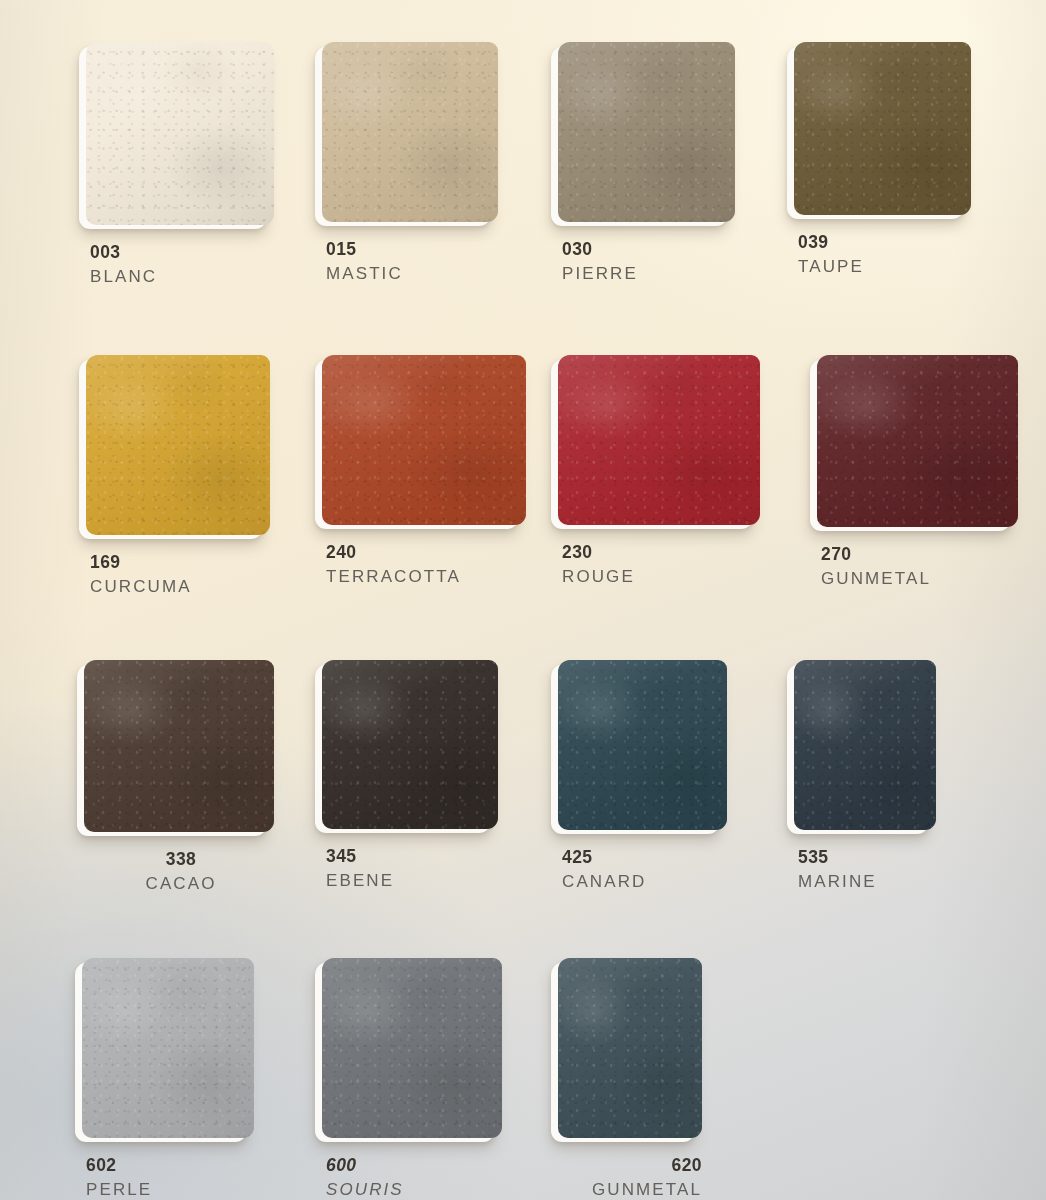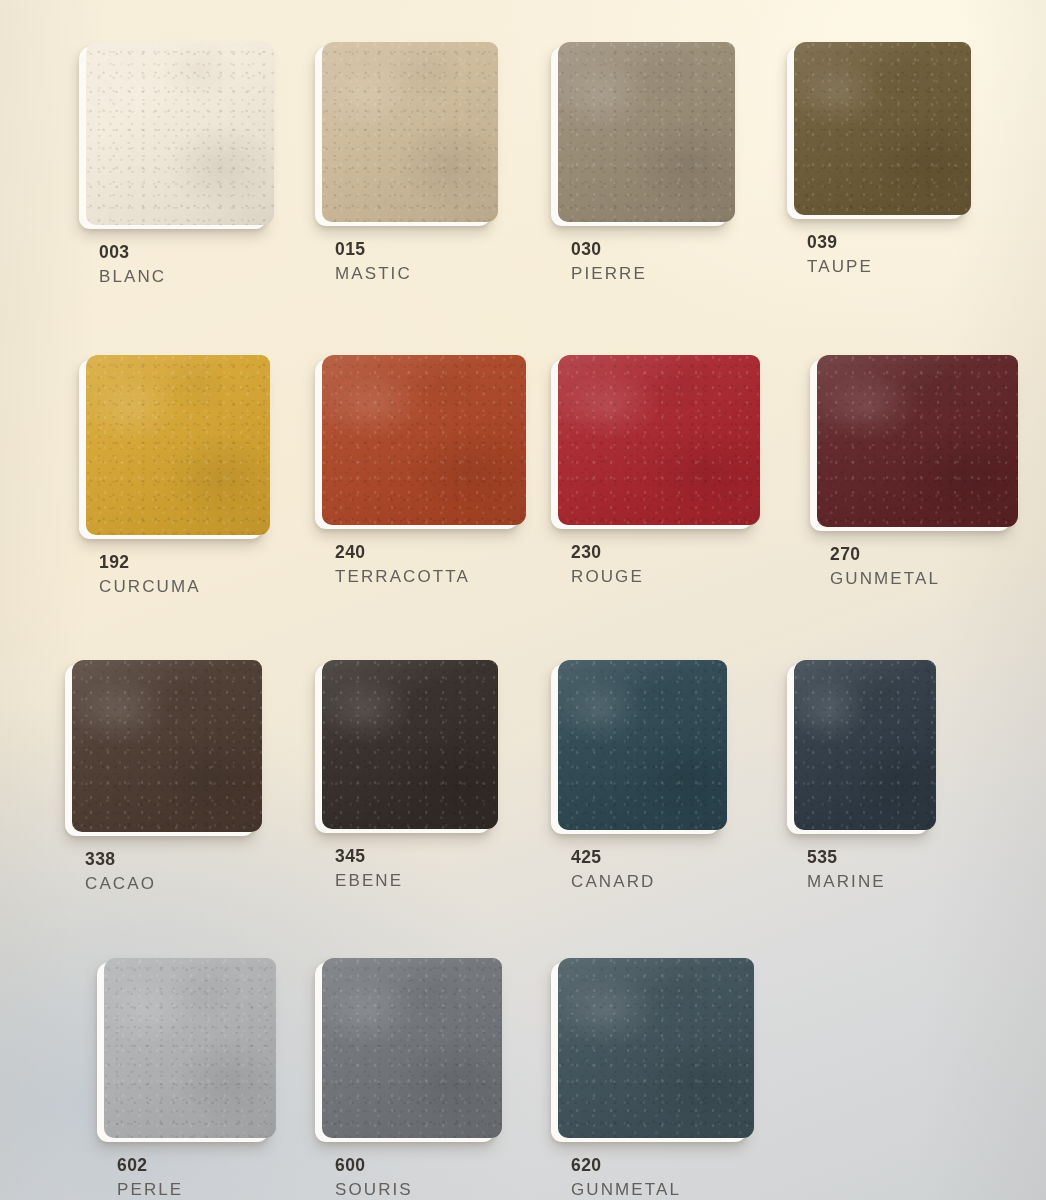--- a/index.html
+++ b/index.html
@@ -95,21 +95,21 @@
   }
   .sheen {
     position: absolute;
     inset: 0;
     background: linear-gradient(150deg, rgba(255,255,255,0.16) 0%, rgba(255,255,255,0.04) 34%, rgba(0,0,0,0.05) 78%, rgba(0,0,0,0.10) 100%);
   }
 
   
   .label {
     margin-top: 17px;
-    margin-left: 13px;
+    margin-left: 4px;
   }
   .code {
     font-size: 17.5px;
     font-weight: 700;
     color: #3b3630;
     letter-spacing: 0.4px;
     line-height: 1.18;
   }
   .name {
     font-size: 17px;
@@ -188,21 +188,21 @@
     <div class="cell" style="left: 86px; top: 355px; width: 184px;">
       <div class="swatch-wrap" style="height: 180px;">
         <div class="edge"></div>
         <div class="swatch" title="CURCUMA" style="background: rgb(212, 164, 48);">
           <div class="grain-soft"></div>
           <div class="grain"></div>
           <div class="sheen"></div>
         </div>
       </div>
       <div class="label">
-        <div class="code">192</div>
+        <div class="code">169</div>
         <div class="name">CURCUMA</div>
       </div>
     </div>
     <div class="cell" style="left: 322px; top: 355px; width: 204px;">
       <div class="swatch-wrap" style="height: 170px;">
         <div class="edge"></div>
         <div class="swatch" title="TERRACOTTA" style="background: rgb(171, 69, 38);">
           <div class="grain-soft"></div>
           <div class="grain"></div>
           <div class="sheen"></div>
@@ -234,21 +234,21 @@
           <div class="grain-soft"></div>
           <div class="grain"></div>
           <div class="sheen"></div>
         </div>
       </div>
       <div class="label">
         <div class="code">270</div>
         <div class="name">GUNMETAL</div>
       </div>
     </div>
-    <div class="cell" style="left: 72px; top: 660px; width: 190px;">
+    <div class="cell" style="left: 84px; top: 660px; width: 190px; text-align: center;">
       <div class="swatch-wrap" style="height: 172px;">
         <div class="edge"></div>
         <div class="swatch" title="CACAO" style="background: rgb(75, 58, 48);">
           <div class="grain-soft"></div>
           <div class="grain"></div>
           <div class="sheen"></div>
         </div>
       </div>
       <div class="label">
         <div class="code">338</div>
@@ -290,49 +290,49 @@
           <div class="grain-soft"></div>
           <div class="grain"></div>
           <div class="sheen"></div>
         </div>
       </div>
       <div class="label">
         <div class="code">535</div>
         <div class="name">MARINE</div>
       </div>
     </div>
-    <div class="cell" style="left: 104px; top: 958px; width: 172px;">
+    <div class="cell" style="left: 82px; top: 958px; width: 172px;">
       <div class="swatch-wrap" style="height: 180px;">
         <div class="edge"></div>
         <div class="swatch" title="PERLE" style="background: rgb(174, 176, 178);">
           <div class="grain-soft"></div>
           <div class="grain"></div>
           <div class="sheen"></div>
         </div>
       </div>
       <div class="label">
         <div class="code">602</div>
         <div class="name">PERLE</div>
       </div>
     </div>
-    <div class="cell" style="left: 322px; top: 958px; width: 180px;">
+    <div class="cell" style="left: 322px; top: 958px; width: 180px; font-style: italic;">
       <div class="swatch-wrap" style="height: 180px;">
         <div class="edge"></div>
         <div class="swatch" title="SOURIS" style="background: rgb(111, 115, 119);">
           <div class="grain-soft"></div>
           <div class="grain"></div>
           <div class="sheen"></div>
         </div>
       </div>
       <div class="label">
         <div class="code">600</div>
         <div class="name">SOURIS</div>
       </div>
     </div>
-    <div class="cell" style="left: 558px; top: 958px; width: 196px;">
+    <div class="cell" style="left: 558px; top: 958px; width: 144px; text-align: right;">
       <div class="swatch-wrap" style="height: 180px;">
         <div class="edge"></div>
         <div class="swatch" title="GUNMETAL" style="background: rgb(62, 80, 88);">
           <div class="grain-soft"></div>
           <div class="grain"></div>
           <div class="sheen"></div>
         </div>
       </div>
       <div class="label">
         <div class="code">620</div>

